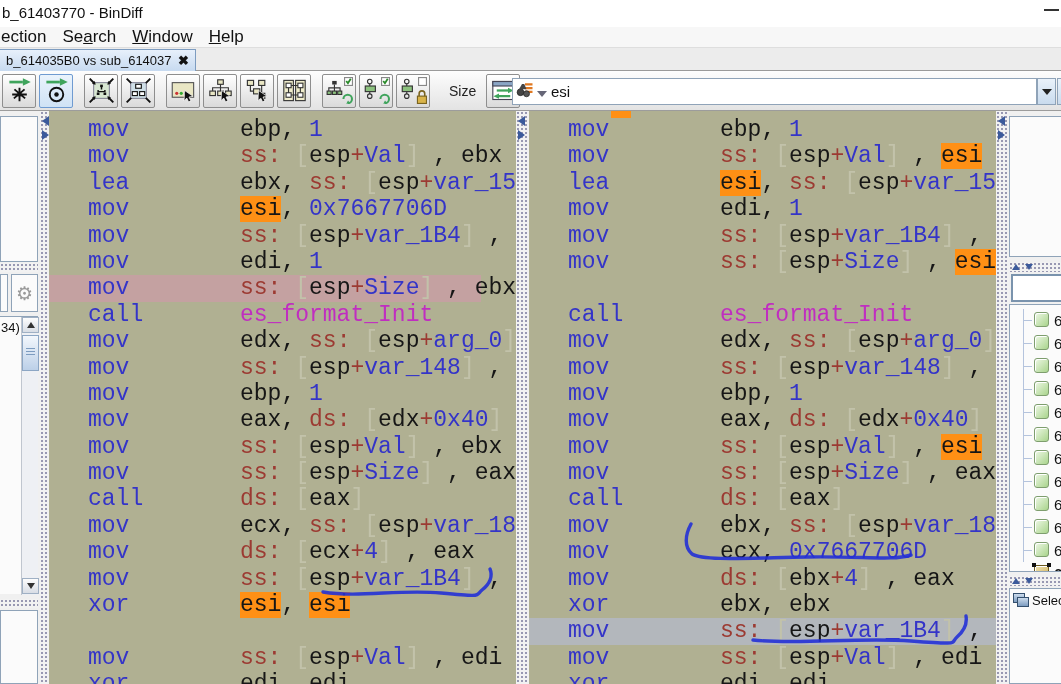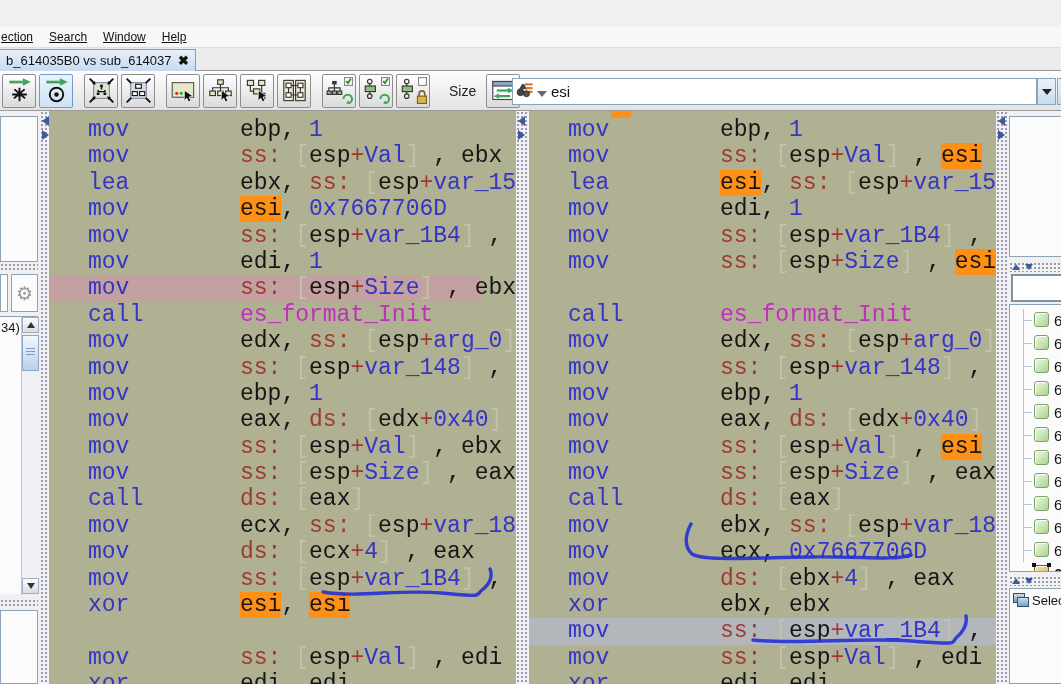--- a/index.html
+++ b/index.html
@@ -7,21 +7,21 @@
   body { font-family:"Liberation Sans", sans-serif; background:#f0f0f0; position:relative; }
   #win { position:absolute; inset:0; }
 
   
   #titlebar { position:absolute; left:0; top:0; width:1061px; height:27px; background:#ffffff; }
   #title-text { position:absolute; left:2px; top:4px; font-size:15px; color:#111; white-space:nowrap; }
   #min-icon { position:absolute; right:2px; top:9px; width:15px; height:2px; background:#333; }
 
   #menubar { position:absolute; left:0; top:27px; width:1061px; height:21px; background:#f7f7f7;
              border-bottom:1px solid #dedede; display:flex; align-items:center; }
-  .menu-item { font-size:12px; color:#111; padding:0 8px; white-space:nowrap;text-decoration:underline; }
+  .menu-item { font-size:17px; color:#111; padding:0 8px; white-space:nowrap; }
   .menu-item:first-child { padding-left:1px; }
 
   #tabbar { position:absolute; left:0; top:48px; width:1061px; height:23px; background:#ececec;
             border-bottom:1px solid #9a9a9a; }
   #tab-active { position:absolute; left:0; top:1px; height:22px; width:196px;
             background:linear-gradient(#e7f0fb,#c7daf0); border:1px solid #7d9cc0; border-left:none; border-bottom:none;
             display:flex; align-items:center; padding:0 6px; }
   #tab-label { font-size:13px; color:#111; white-space:nowrap; overflow:hidden; }
   #tab-close { font-size:13px; font-weight:bold; color:#111; margin-left:6px; }
 
@@ -132,20 +132,24 @@
   #layers-icon .l1,#layers-icon .l2 { position:absolute; width:12px; height:10px; border:1px solid #35506e;
               background:linear-gradient(#cddcec,#7d9cc0); }
   #layers-icon .l1 { left:0; top:0; } #layers-icon .l2 { left:4px; top:4px; }
   #rsb-bottom-label { position:absolute; left:22px; top:4px; font-size:13px; color:#111; white-space:nowrap; }
 </style>
 </head>
 <body>
 
 <div id="win">
 
+  <div id="titlebar">
+    <span id="title-text">b_61403770 - BinDiff</span>
+    <div id="min-icon"></div>
+  </div>
 
   <div id="menubar">
       <span class="menu-item">ection</span>
       <span class="menu-item">Se<u>a</u>rch</span>
       <span class="menu-item"><u>W</u>indow</span>
       <span class="menu-item"><u>H</u>elp</span>
     </div>
 
   <div id="tabbar">
     <div id="tab-active">

